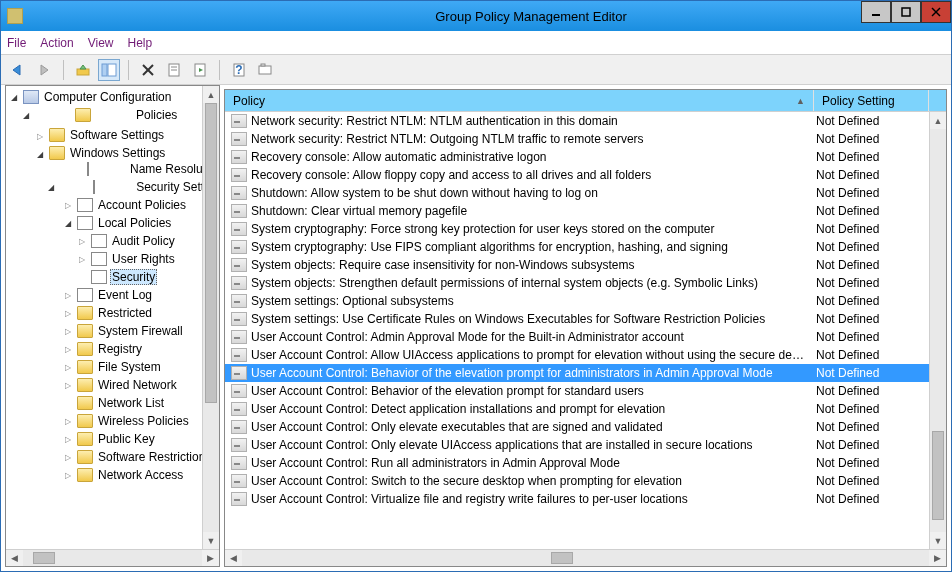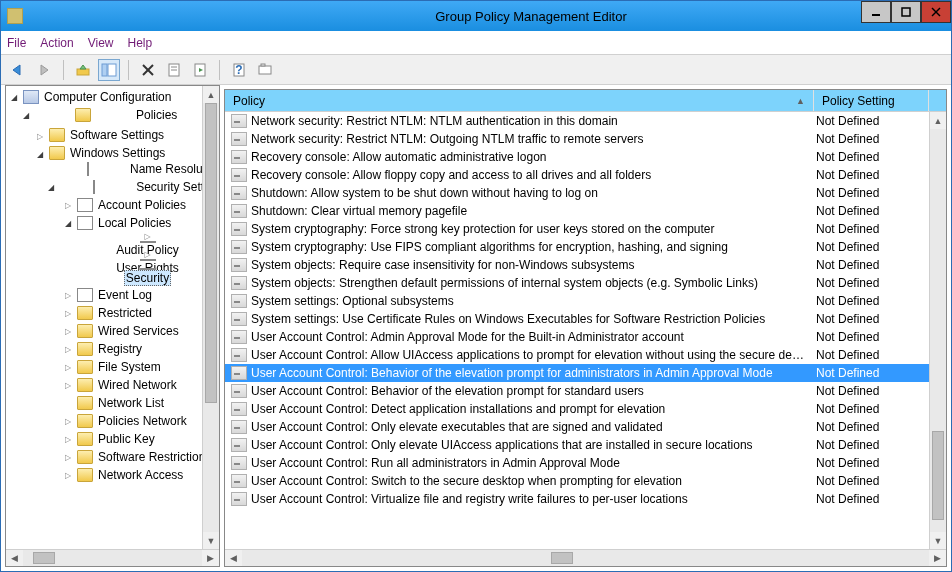--- a/index.html
+++ b/index.html
@@ -30,21 +30,21 @@
 .folder-icon { background: linear-gradient(#fdeeb0, #f1c94c); border: 1px solid #c9a53a; border-radius: 1px; }
 .doc-icon { background: #fff; border: 1px solid #888; }
 .shield-icon { background: linear-gradient(#e6e6e6, #b8b8b8); border: 1px solid #888; }
 .netobj-icon { background: linear-gradient(#dfe8f6, #b8c9e6); border: 1px solid #7a93c0; }
 .tree-row .label { padding: 0 2px; }
 .tree-row.selected .label { background: #cde8ff; border: 1px dotted #666; padding: 0 1px; text-align: center; }
 .indent-1 { padding-left: 14px; gap: 40px; }
 .indent-2 { padding-left: 28px; align-items: flex-end; }
 .indent-3 { padding-left: 42px; gap: 36px; }
 .indent-4 { padding-left: 56px; }
-.indent-5 { padding-left: 70px; flex-direction: column; }
+.indent-5 { padding-left: 70px; }
 .vscroll { position: absolute; right: 0; top: 0; bottom: 17px; width: 17px; background: #e9e9e9; border-left: 1px solid #cfcfcf; display: flex; flex-direction: column; }
 .vscroll .arrowbtn { height: 17px; background: #f0f0f0; display: flex; align-items: center; justify-content: center; font-size: 9px; color: #606060; }
 .vscroll .track { flex: 1; position: relative; }
 .vscroll .thumb { position: absolute; left: 2px; right: 2px; background: #c2c2c2; border: 1px solid #a8a8a8; }
 .hscroll { height: 17px; background: #e9e9e9; border-top: 1px solid #cfcfcf; display: flex; position: absolute; left: 0; right: 0; bottom: 0; }
 .hscroll .arrowbtn { width: 17px; background: #f0f0f0; display: flex; align-items: center; justify-content: center; font-size: 9px; color: #606060; }
 .hscroll .track { flex: 1; position: relative; }
 .hscroll .thumb { position: absolute; top: 2px; bottom: 2px; background: #c2c2c2; border: 1px solid #a8a8a8; }
 .list-pane { flex: 1; display: flex; flex-direction: column; margin: 4px 4px 4px 2px; border: 1px solid #888; position: relative; }
 .list-header { height: 22px; background: #7dd3fc; border-bottom: 1px solid #d0d0d0; display: flex; justify-content: center; }
@@ -223,21 +223,21 @@
             <span class="label">Event Log</span>
           </div>
           <div class="tree-row indent-4">
             <span class="arrow closed"></span>
             <span class="node-icon folder-icon"></span>
             <span class="label">Restricted</span>
           </div>
           <div class="tree-row indent-4">
             <span class="arrow closed"></span>
             <span class="node-icon folder-icon"></span>
-            <span class="label">Wired Services</span>
+            <span class="label">System Firewall</span>
           </div>
           <div class="tree-row indent-4">
             <span class="arrow closed"></span>
             <span class="node-icon folder-icon"></span>
             <span class="label">Registry</span>
           </div>
           <div class="tree-row indent-4">
             <span class="arrow closed"></span>
             <span class="node-icon folder-icon"></span>
             <span class="label">File System</span>
@@ -248,21 +248,21 @@
             <span class="label">Wired Network</span>
           </div>
           <div class="tree-row indent-4">
             <span class="arrow none"></span>
             <span class="node-icon folder-icon"></span>
             <span class="label">Network List</span>
           </div>
           <div class="tree-row indent-4">
             <span class="arrow closed"></span>
             <span class="node-icon folder-icon"></span>
-            <span class="label">Policies Network</span>
+            <span class="label">Wireless Policies</span>
           </div>
           <div class="tree-row indent-4">
             <span class="arrow closed"></span>
             <span class="node-icon folder-icon"></span>
             <span class="label">Public Key</span>
           </div>
           <div class="tree-row indent-4">
             <span class="arrow closed"></span>
             <span class="node-icon folder-icon"></span>
             <span class="label">Software Restriction</span>

